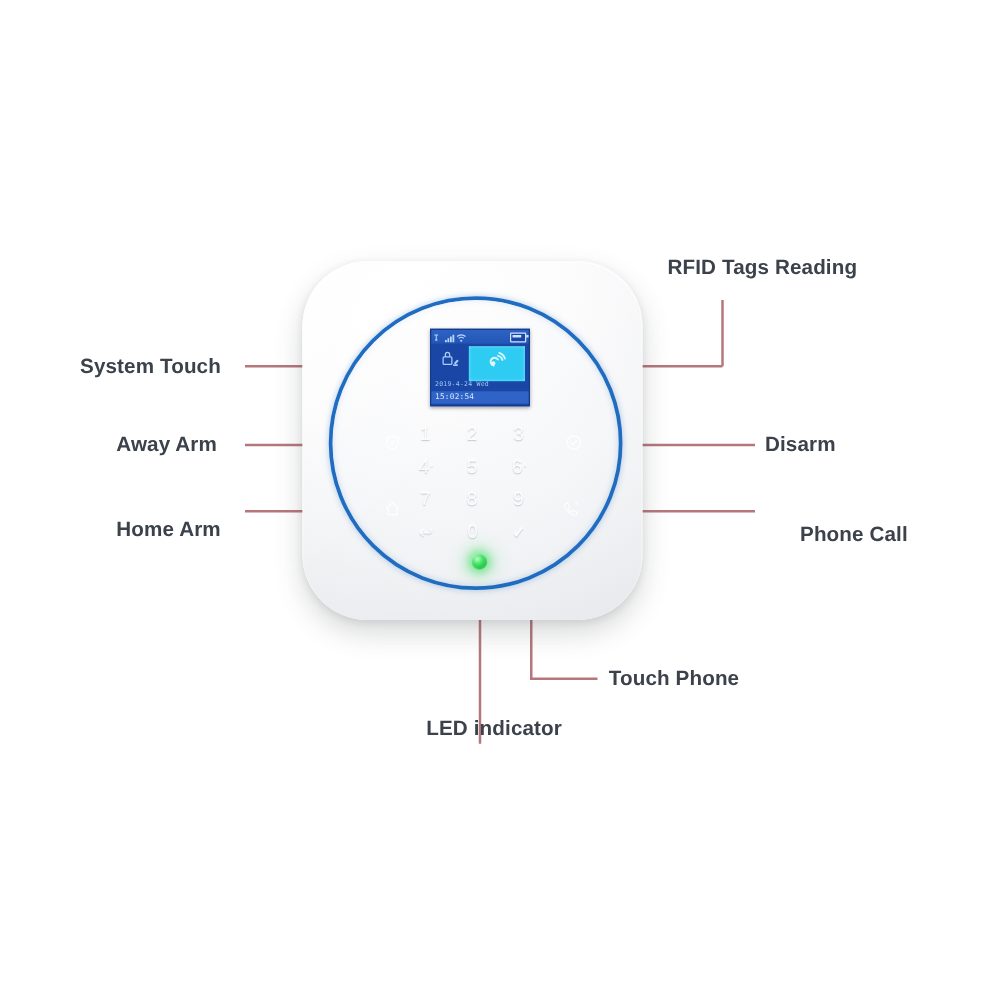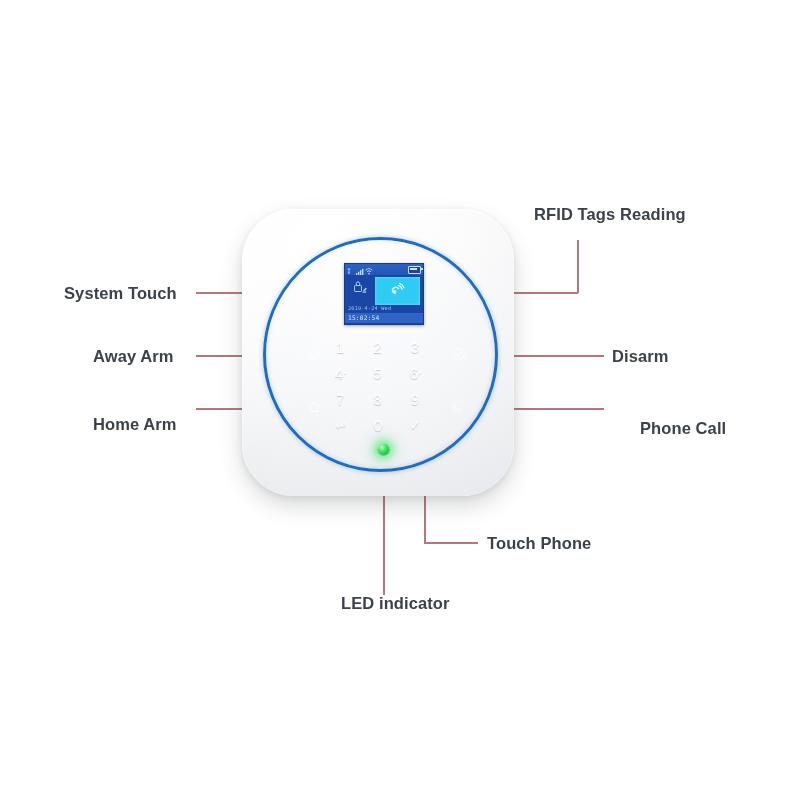--- a/index.html
+++ b/index.html
@@ -212,21 +212,21 @@
   <div class="label" style="left:93px; top:348px;">Away Arm</div>
 
   <div class="label" style="left:93px; top:416px;">Home Arm</div>
 
   <div class="label" style="left:612px; top:348px;">Disarm</div>
 
   <div class="label" style="left:612px; top:420px;margin-left:28px;">Phone Call</div>
 
   <div class="label" style="left:487px; top:535px;">Touch Phone</div>
 
-  <div class="label" style="left:341px; top:595px;">LED indicator</div>
+  <div class="label" style="left:341px; top:575px;">LED indicator</div>
 
   <div id="panel">
     <div id="panel-sheen"></div>
 
     <div id="ring">
       <div id="ring-gloss"></div>
     </div>
   </div>
 
   <div id="lcd">

